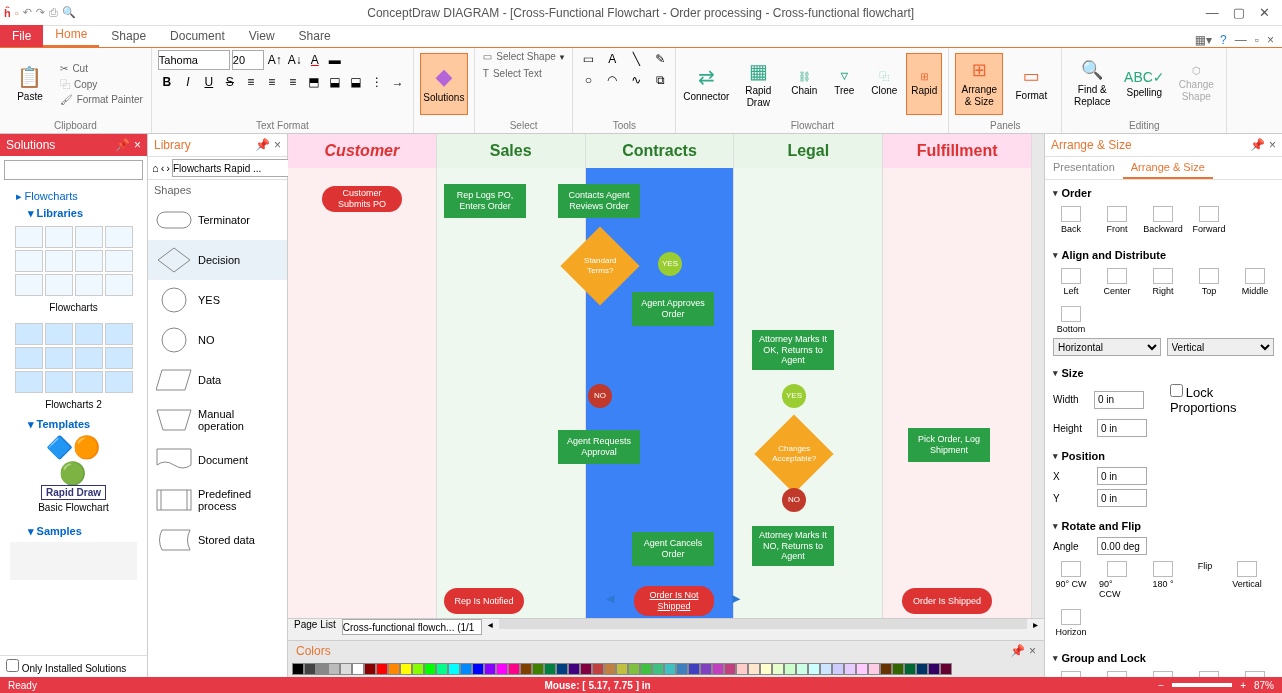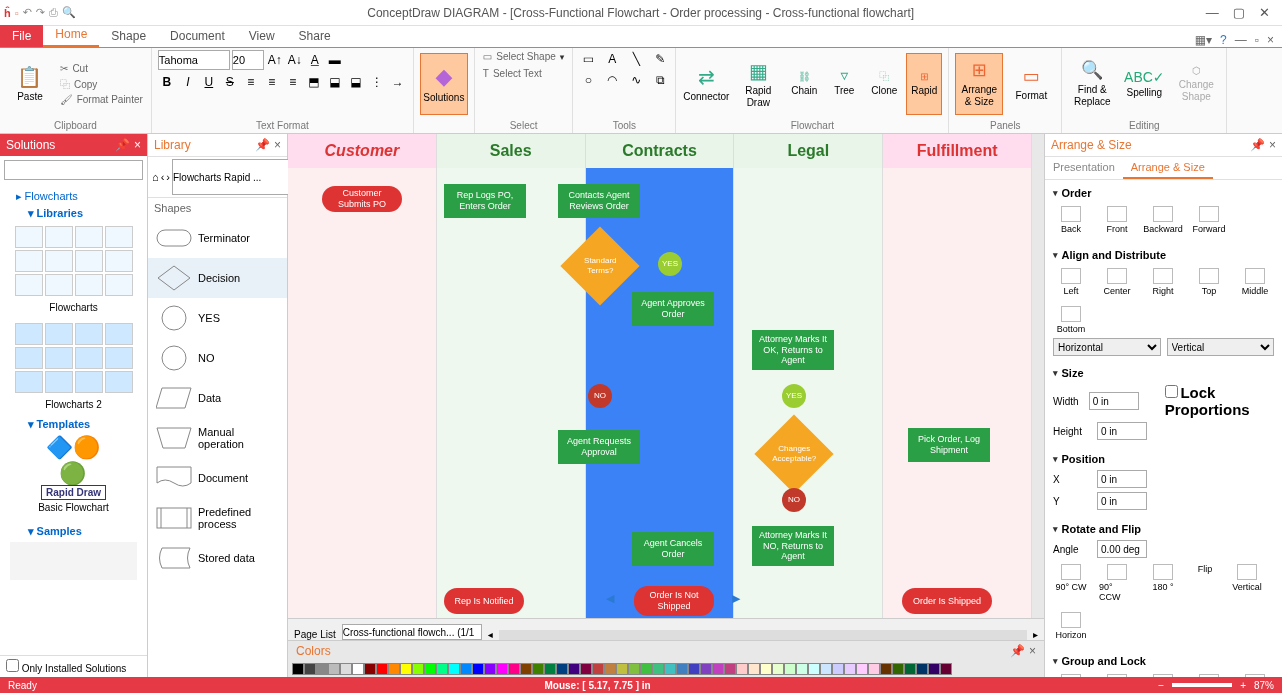--- a/index.html
+++ b/index.html
@@ -28,21 +28,21 @@
 .panel-header.light { background: #fff; color: #e87532; border-bottom: 1px solid #e0e0e0; }
 .sol-search { margin: 4px; border: 1px solid #aaa; height: 20px; }
 .sol-tree { flex: 1; overflow: auto; padding: 4px; }
 .sol-item { color: #0066cc; font-size: 11px; padding: 2px 0 2px 12px; cursor: pointer; }
 .sol-sub { color: #0066cc; font-size: 11px; padding: 2px 0 2px 24px; cursor: pointer; font-weight: bold; }
 .sol-thumbs { display: flex; flex-wrap: wrap; gap: 2px; padding: 4px 2px; justify-content: center; }
 .sol-thumb { width: 28px; height: 22px; border: 1px solid #ccc; background: #f0f8ff; }
 .sol-cap { text-align: center; font-size: 10px; padding: 2px 0 6px; }
 .library-panel { width: 140px; border-right: 1px solid #ccc; display: flex; flex-direction: column; }
 .lib-toolbar { display: flex; gap: 2px; padding: 2px 4px; border-bottom: 1px solid #e0e0e0; align-items: center; }
-.lib-select { flex: 1; height: 36px; font-size: 10px; border: 1px solid #aaa; }
+.lib-select { flex: 1; height: 18px; font-size: 10px; border: 1px solid #aaa; }
 .shapes-label { padding: 4px 6px; font-size: 11px; color: #666; }
 .lib-list { flex: 1; overflow: auto; }
 .lib-item { display: flex; align-items: center; gap: 6px; padding: 6px 8px; font-size: 11px; cursor: pointer; }
 .lib-item.sel { background: #e8f0f8; }
 .lib-shape { width: 36px; height: 28px; display: flex; align-items: center; justify-content: center; }
 .canvas-area { flex: 1; display: flex; flex-direction: column; background: #e8e8e8; position: relative; }
 .canvas { flex: 1; background: #fff; margin: 0 12px 0 0; position: relative; overflow: hidden; }
 .swimlanes { display: flex; height: 100%; }
 .lane { flex: 1; border-right: 1px solid #ddd; position: relative; }
 .lane-header { text-align: center; font-size: 16px; font-weight: bold; padding: 8px 0; }
@@ -56,21 +56,21 @@
 .lane-contr { background: #3b82f6; }
 .lane-legal { background: #eef8ee; }
 .lane-fulf { background: #fdeef0; }
 .shape { position: absolute; font-size: 9px; color: #fff; display: flex; align-items: center; justify-content: center; text-align: center; line-height: 1.2; padding: 4px; }
 .shape.term { background: #d33; border-radius: 14px; width: 80px; height: 26px; }
 .shape.proc { background: #2b9f46; width: 82px; height: 34px; }
 .shape.dec { background: #f5a623; width: 56px; height: 56px; transform: rotate(45deg); }
 .shape.dec span { transform: rotate(-45deg); display: block; font-size: 8px; }
 .shape.yes { background: #9acd32; border-radius: 50%; width: 24px; height: 24px; font-size: 8px; }
 .shape.no { background: #c0392b; border-radius: 50%; width: 24px; height: 24px; font-size: 8px; }
-.page-tabs { height: 22px; background: #f0f0f0; border-top: 1px solid #ccc; display: flex; align-items: flex-end; padding: 0 6px; gap: 6px; font-size: 10px; }
+.page-tabs { height: 22px; background: #f0f0f0; border-top: 1px solid #ccc; display: flex; align-items: flex-start; padding: 0 6px; gap: 6px; font-size: 10px; }
 .page-sel { height: 16px; width: 140px; font-size: 10px; border: 1px solid #aaa; }
 .colors-panel { border-top: 1px solid #ccc; }
 .colors-header { color: #e87532; padding: 3px 8px; font-size: 12px; display: flex; justify-content: space-between; }
 .color-row { display: flex; gap: 0; padding: 2px 4px; }
 .color-sw { width: 12px; height: 12px; border: 1px solid #888; }
 .arrange-panel { width: 238px; border-left: 1px solid #ccc; display: flex; flex-direction: column; background: #fff; }
 .arr-tabs { display: flex; border-bottom: 1px solid #e0e0e0; font-size: 11px; }
 .arr-tab { padding: 4px 8px; color: #888; cursor: pointer; }
 .arr-tab.active { color: #e87532; border-bottom: 2px solid #e87532; }
 .arr-body { flex: 1; overflow: auto; padding: 4px 8px; }
@@ -467,21 +467,21 @@
       <div class="shape yes" style="left:494px;top:250px;">YES</div>
       <div class="shape proc" style="left:270px;top:296px;">Agent Requests Approval</div>
       <div class="shape dec" style="left:478px;top:292px;">
           <span>Changes Acceptable?</span>
         </div>
       <div class="shape proc" style="left:620px;top:294px;">Pick Order, Log Shipment</div>
       <div class="shape no" style="left:494px;top:354px;">NO</div>
       <div class="shape proc" style="left:344px;top:398px;">Agent Cancels Order</div>
       <div class="shape proc" style="left:464px;top:392px;height:40px;">Attorney Marks It NO, Returns to Agent</div>
       <div class="shape term" style="left:156px;top:454px;">Rep Is Notified</div>
-      <div class="shape term" style="left:346px;top:452px;height:30px;">Order Is Not Shipped</div>
+      <div class="shape term" style="left:346px;top:452px;height:30px;text-decoration:underline;">Order Is Not Shipped</div>
       <div class="shape term" style="left:614px;top:454px;width:90px;">Order Is Shipped</div>
       <span style="position:absolute;left:318px;top:458px;color:#2a7ad4;">◀</span>
       <span style="position:absolute;left:444px;top:458px;color:#2a7ad4;">▶</span>
     </div>
     <div class="page-tabs">
       <span>Page List</span>
       <input class="page-sel" value="Cross-functional flowch... (1/1" style="">
       <span>◂</span>
       <div style="flex:1;height:10px;background:#ddd;"></div>
       <span>▸</span>
@@ -622,21 +622,21 @@
         </div>
       </div>
       <div class="arr-section">
         <div class="arr-sec-title">
             <span class="tri">▾</span>
             <span>Size</span>
           </div>
         <div class="arr-field">
             <label>Width</label>
             <input class="arr-input" value="0 in" style="">
-            <span style="margin-left:20px;"><input type="checkbox" style=""> <span style="font-size:15px;font-weight:bold;">Lock Proportions</span></span>
+            <span style="margin-left:20px;"><input type="checkbox" style=""> <span style="font-size:13px;">Lock Proportions</span></span>
           </div>
         <div class="arr-field">
             <label>Height</label>
             <input class="arr-input" value="0 in" style="">
           </div>
       </div>
       <div class="arr-section">
         <div class="arr-sec-title">
             <span class="tri">▾</span>
             <span>Position</span>

